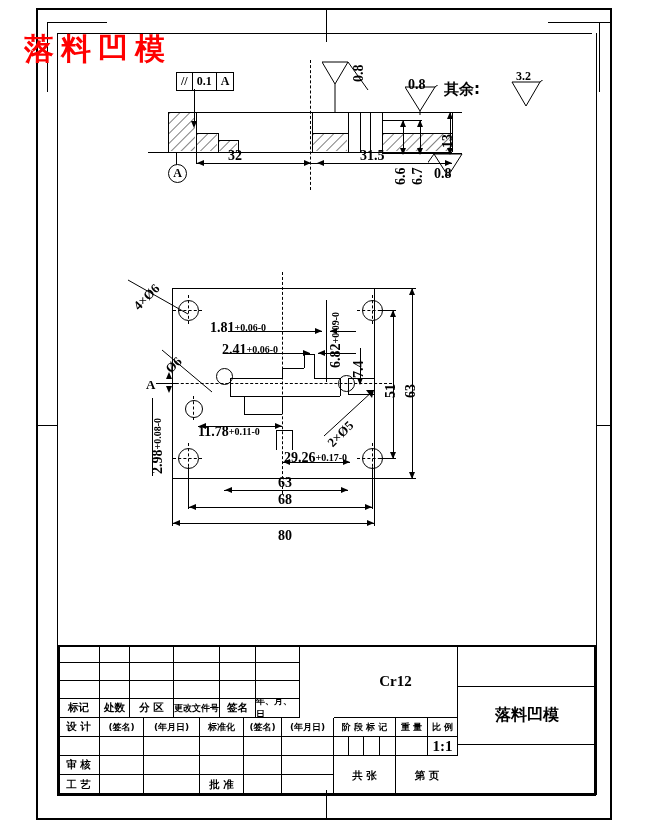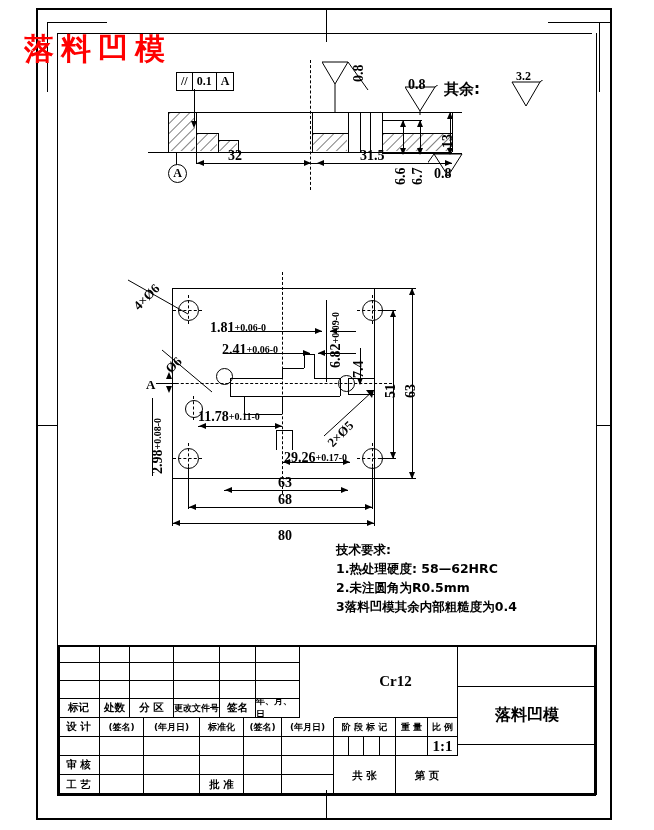--- a/index.html
+++ b/index.html
@@ -369,21 +369,21 @@
   <div class="ln h" style="left:374px;top:478px;width:42px;"></div>
 
   <div class="ln v" style="left:152px;top:398px;height:78px;"></div>
   <div class="dimtol rot90" style="left:148px;top:474px;">
     <span class="base">2.98</span><span class="stk"><span class="up">+0.08</span><span class="lo">-0</span></span>
   </div>
 
   <div class="ln h" style="left:198px;top:426px;width:84px;"></div>
   <div class="ar ar-l" style="left:199px;top:423px;"></div>
   <div class="ar ar-r" style="left:275px;top:423px;"></div>
-  <div class="dimtol" style="left:198px;top:407px;">
+  <div class="dimtol" style="left:198px;top:422px;">
     <span class="base">11.78</span><span class="stk"><span class="up">+0.11</span><span class="lo">-0</span></span>
   </div>
 
   <div class="ln h" style="left:282px;top:462px;width:68px;"></div>
   <div class="ar ar-l" style="left:283px;top:459px;"></div>
   <div class="ar ar-r" style="left:343px;top:459px;"></div>
   <div class="dimtol" style="left:284px;top:448px;">
     <span class="base">29.26</span><span class="stk"><span class="up">+0.17</span><span class="lo">-0</span></span>
   </div>
 
@@ -400,26 +400,20 @@
   <div class="ln h" style="left:172px;top:523px;width:202px;"></div>
   <div class="ar ar-l" style="left:173px;top:520px;"></div>
   <div class="ar ar-r" style="left:367px;top:520px;"></div>
   <div class="t tn" style="left:278px;top:509px;font-size:14px;margin-top:20px;">80</div>
 
   <div class="ln v" style="left:172px;top:478px;height:48px;"></div>
   <div class="ln v" style="left:374px;top:478px;height:48px;"></div>
   <div class="ln v" style="left:188px;top:467px;height:42px;"></div>
   <div class="ln v" style="left:372px;top:467px;height:42px;"></div>
 
-  <div class="tech">
-    <div>技术要求:</div>
-    <div>1.热处理硬度: 58—62HRC</div>
-    <div>2.未注圆角为R0.5mm</div>
-    <div>3落料凹模其余内部粗糙度为0.4</div>
-  </div>
 
   <div id="tb">
     <div class="outer"></div>
 
     <div class="cell" style="left:0;top:0;width:42px;height:18px;"></div>
     <div class="cell" style="left:42px;top:0;width:30px;height:18px;"></div>
     <div class="cell" style="left:72px;top:0;width:44px;height:18px;"></div>
     <div class="cell" style="left:116px;top:0;width:46px;height:18px;"></div>
     <div class="cell" style="left:162px;top:0;width:36px;height:18px;"></div>
     <div class="cell" style="left:198px;top:0;width:44px;height:18px;"></div>

